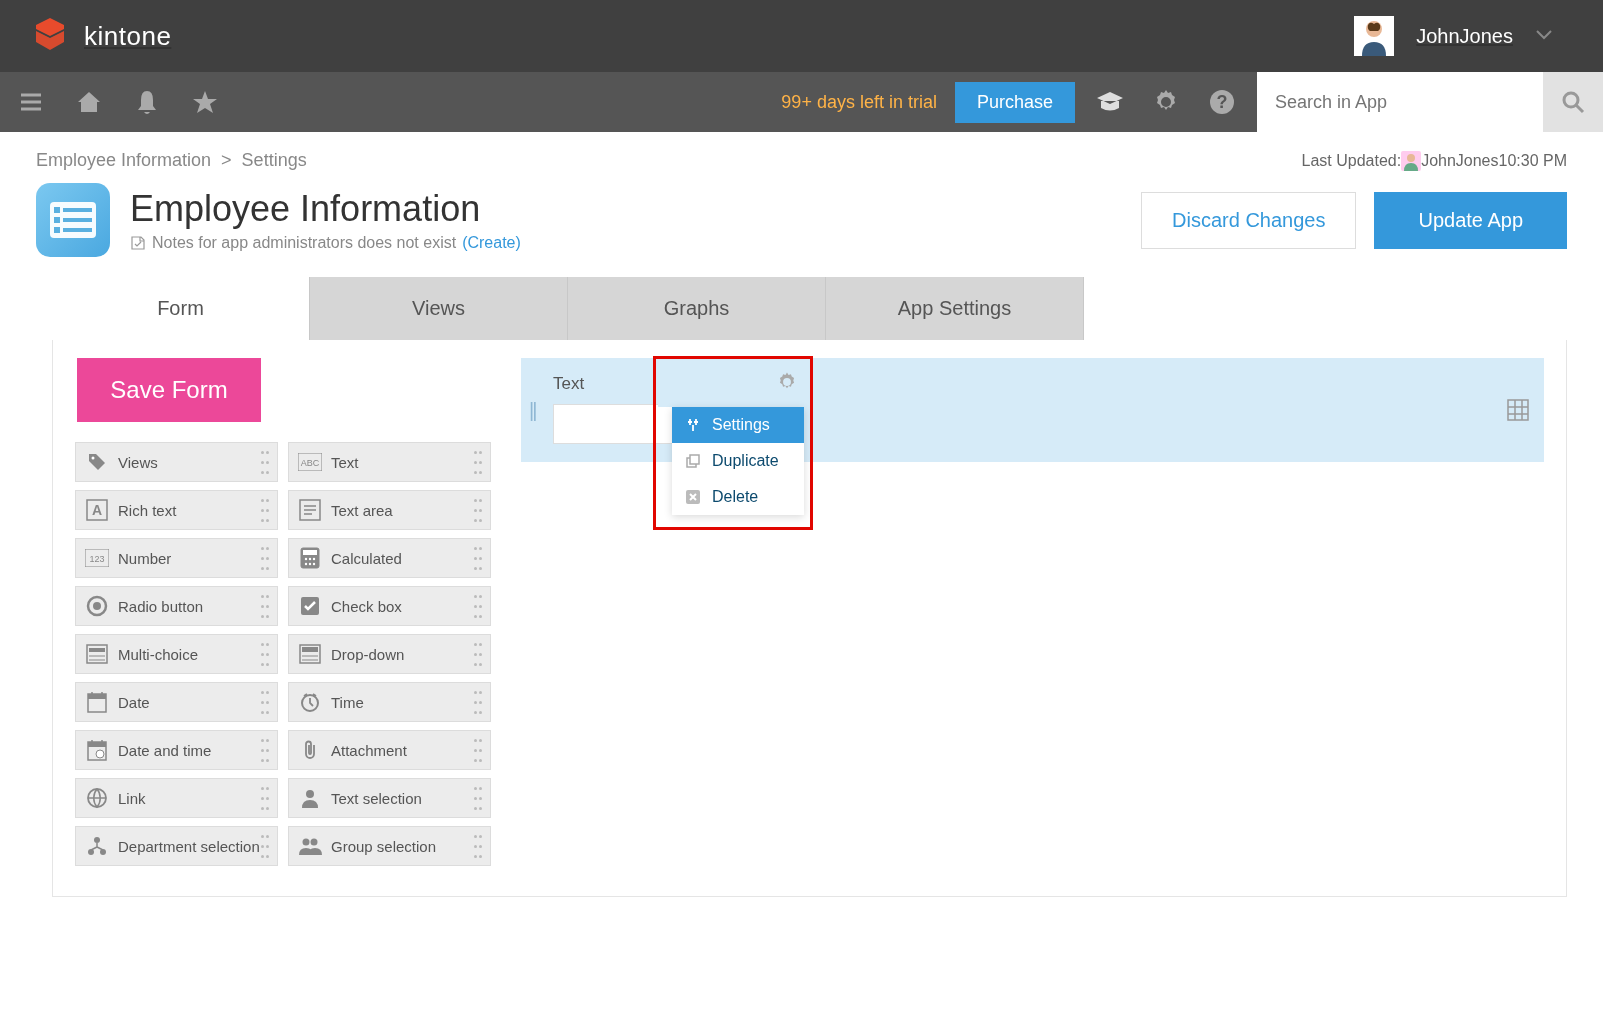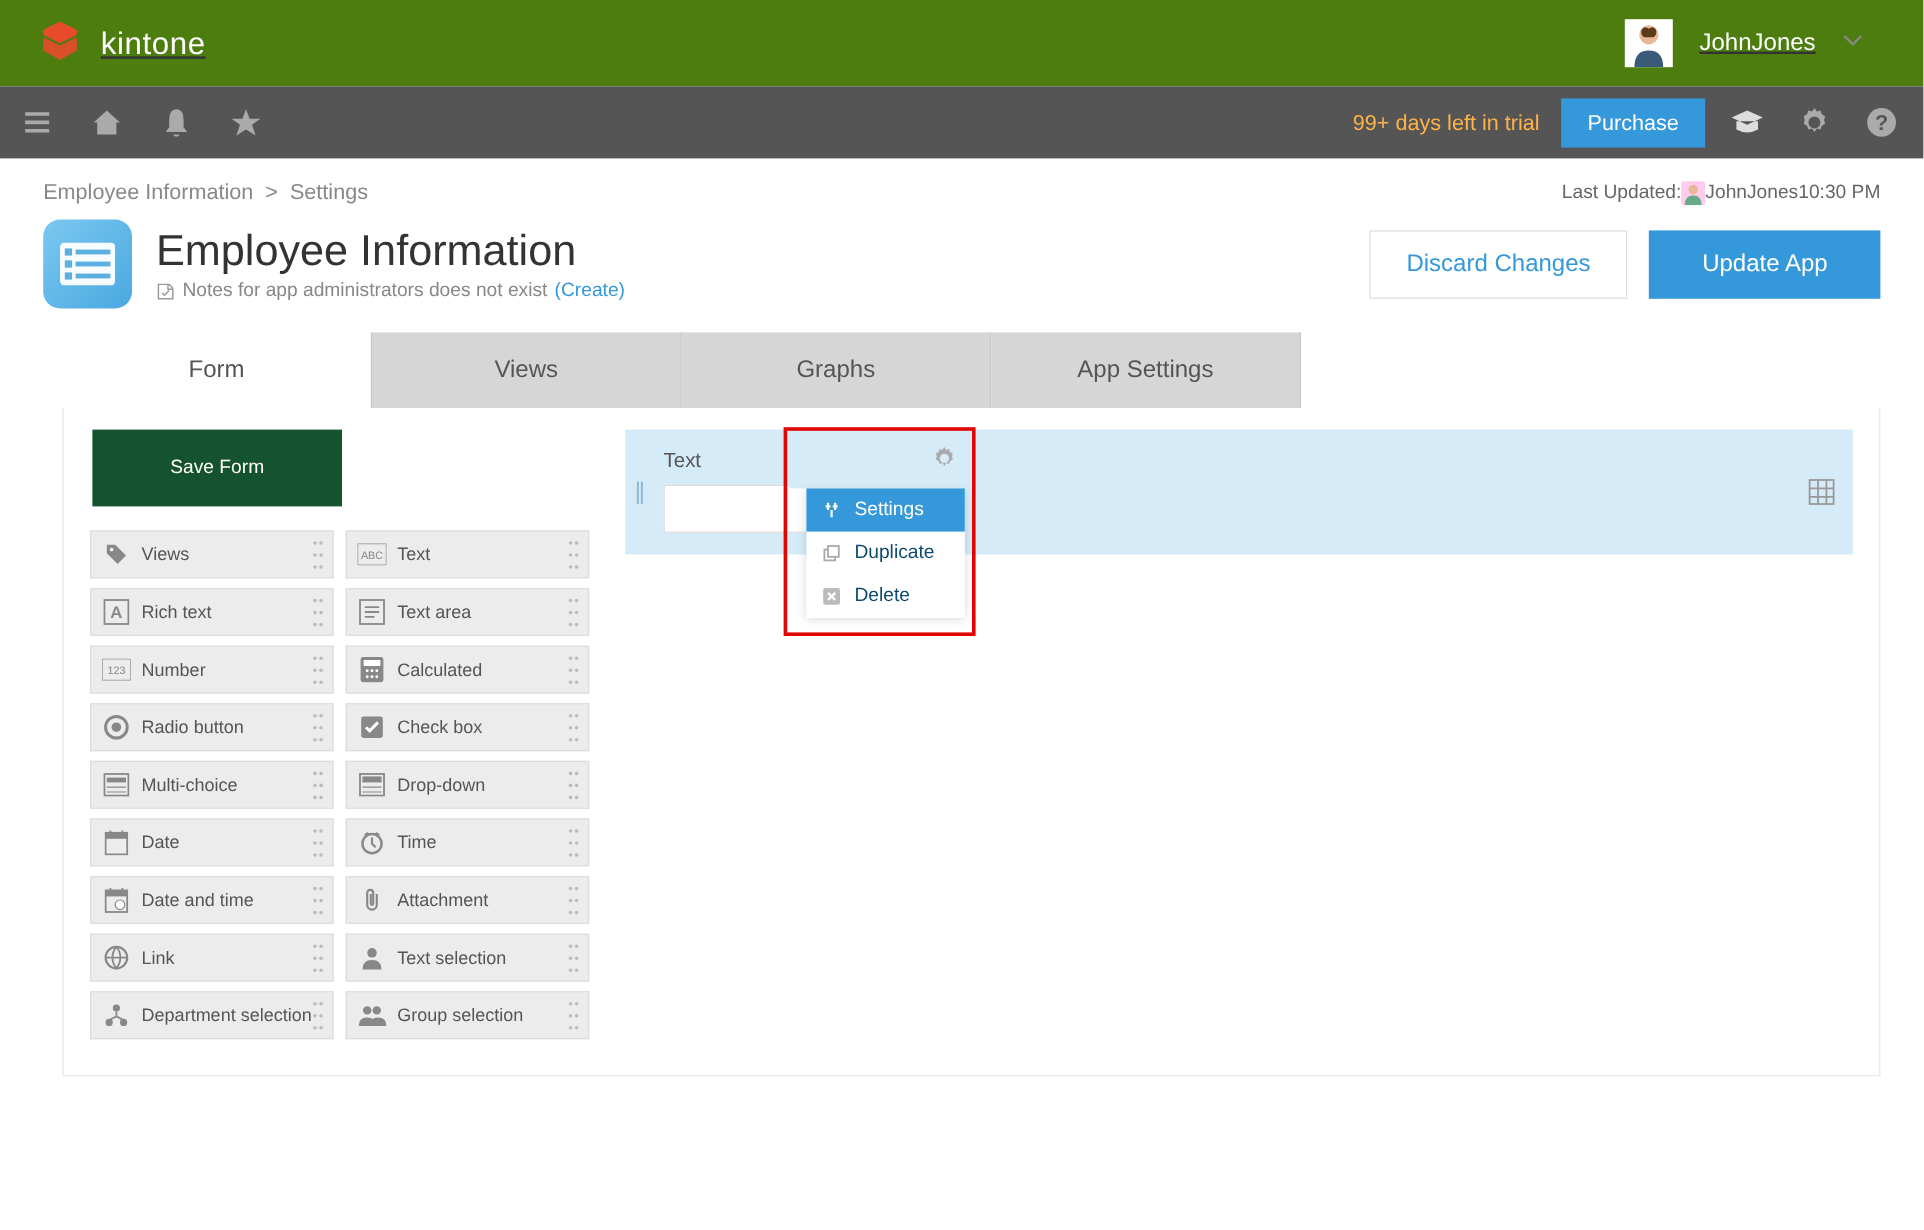--- a/index.html
+++ b/index.html
@@ -1,19 +1,19 @@
 <!DOCTYPE html>
 <html><head>
   <meta charset="utf-8">
   <style>
     * { box-sizing: border-box; margin: 0; padding: 0; }
     body { font-family: -apple-system, BlinkMacSystemFont, "Segoe UI", Helvetica, Arial, sans-serif; background: #fff; color: #333; }
     
     
-    .topbar { background: #4d7c0f; height: 72px; display: flex; align-items: center; padding: 0 30px; justify-content: space-between; text-decoration: underline; }
+    .topbar { background: #404040; height: 72px; display: flex; align-items: center; padding: 0 30px; justify-content: space-between; text-decoration: underline; }
     .logo-area { display: flex; align-items: center; gap: 14px; }
     .logo-icon { width: 40px; height: 40px; }
     .logo-text { color: #fff; font-size: 26px; font-weight: 400; letter-spacing: 0.5px; }
     .user-area { display: flex; align-items: center; gap: 22px; padding-right: 20px; }
     .avatar { width: 40px; height: 40px; background: #fff; display: flex; align-items: flex-end; justify-content: center; overflow: hidden; }
     .avatar svg { width: 36px; height: 40px; }
     .username { color: #fff; font-size: 20px; }
     .chevron-down { color: #999; }
     
     
@@ -49,21 +49,21 @@
     
     .tabs-row { padding: 0 52px; display: flex; }
     .tab { padding: 20px 0; width: 258px; text-align: center; font-size: 20px; color: #555; background: #d6d6d6; cursor: pointer; border-right: 1px solid #c8c8c8; }
     .tab.active { background: #fff; }
     
     
     .builder { padding: 0 36px; display: flex; gap: 30px; }
     .builder-white { background: #fff; border: 1px solid #e5e5e5; border-top: none; flex: 1; padding: 18px 22px 30px; display: flex; gap: 30px; margin-left: 16px; margin-right: 0;}
     
     .palette { width: 416px; flex-shrink: 0; }
-    .save-form-btn { background: #14532d; color: #fff; width: 208px; height: 64px; font-size: 16px; border: none; cursor: pointer; margin-bottom: 20px; margin-left: 2px; }
+    .save-form-btn { background: #ec4899; color: #fff; width: 184px; height: 64px; font-size: 24px; border: none; cursor: pointer; margin-bottom: 20px; margin-left: 2px; }
     .palette-grid { display: grid; grid-template-columns: 1fr 1fr; gap: 8px 10px; }
     .palette-item { background: #ececec; border: 1px solid #dcdcdc; height: 40px; display: flex; align-items: center; padding: 0 8px; gap: 8px; cursor: grab; position: relative; }
     .palette-item .p-icon { width: 26px; height: 26px; display: flex; align-items: center; justify-content: center; color: #777; flex-shrink: 0; }
     .palette-item .p-label { font-size: 15px; color: #555; }
     .palette-item .drag-dots { position: absolute; right: 4px; top: 4px; bottom: 4px; width: 12px; display: flex; flex-direction: column; justify-content: space-around; }
     .drag-dots span { width: 3px; height: 3px; background: #bbb; border-radius: 50%; }
     .drag-dots-col { display:flex; gap:2px;}
     
     .canvas { flex: 1; position: relative; }
     .field-card { background: #d6ebf8; min-height: 104px; padding: 16px 18px 16px 32px; position: relative; }
@@ -149,20 +149,29 @@
             <path d="M14 9a5 5 0 1 0 0 10a5 5 0 0 0 0-10 M14 2l2 3l3-1l1 3l3 2l-1 3l1 3l-3 2l-1 3l-3-1l-2 3l-2-3l-3 1l-1-3l-3-2l1-3l-1-3l3-2l1-3l3 1z" fill="#aaa"></path>
           </svg>
         </span>
       <span class="icon-btn">
           <svg width="28" height="28" viewBox="0 0 28 28">
             <circle cx="14" cy="14" r="12" fill="#aaa"></circle>
             <text x="14" y="20" text-anchor="middle" fill="#555" font-size="18" font-weight="bold">?</text>
           </svg>
         </span>
     </div>
+  </div>
+  <div class="search-wrap">
+    <input class="search-input" placeholder="Search in App" style="">
+    <span class="search-btn">
+        <svg width="26" height="26" viewBox="0 0 26 26">
+          <circle cx="11" cy="11" r="7" stroke="#999" stroke-width="3" fill="none"></circle>
+          <path d="M16 16 L23 23" stroke="#999" stroke-width="3"></path>
+        </svg>
+      </span>
   </div>
 </div>
 
 <div class="breadcrumb-row">
   <div class="breadcrumb">
     <span class="link">Employee Information</span>
     <span>&gt;</span>
     <span>Settings</span>
   </div>
   <div class="last-updated">

